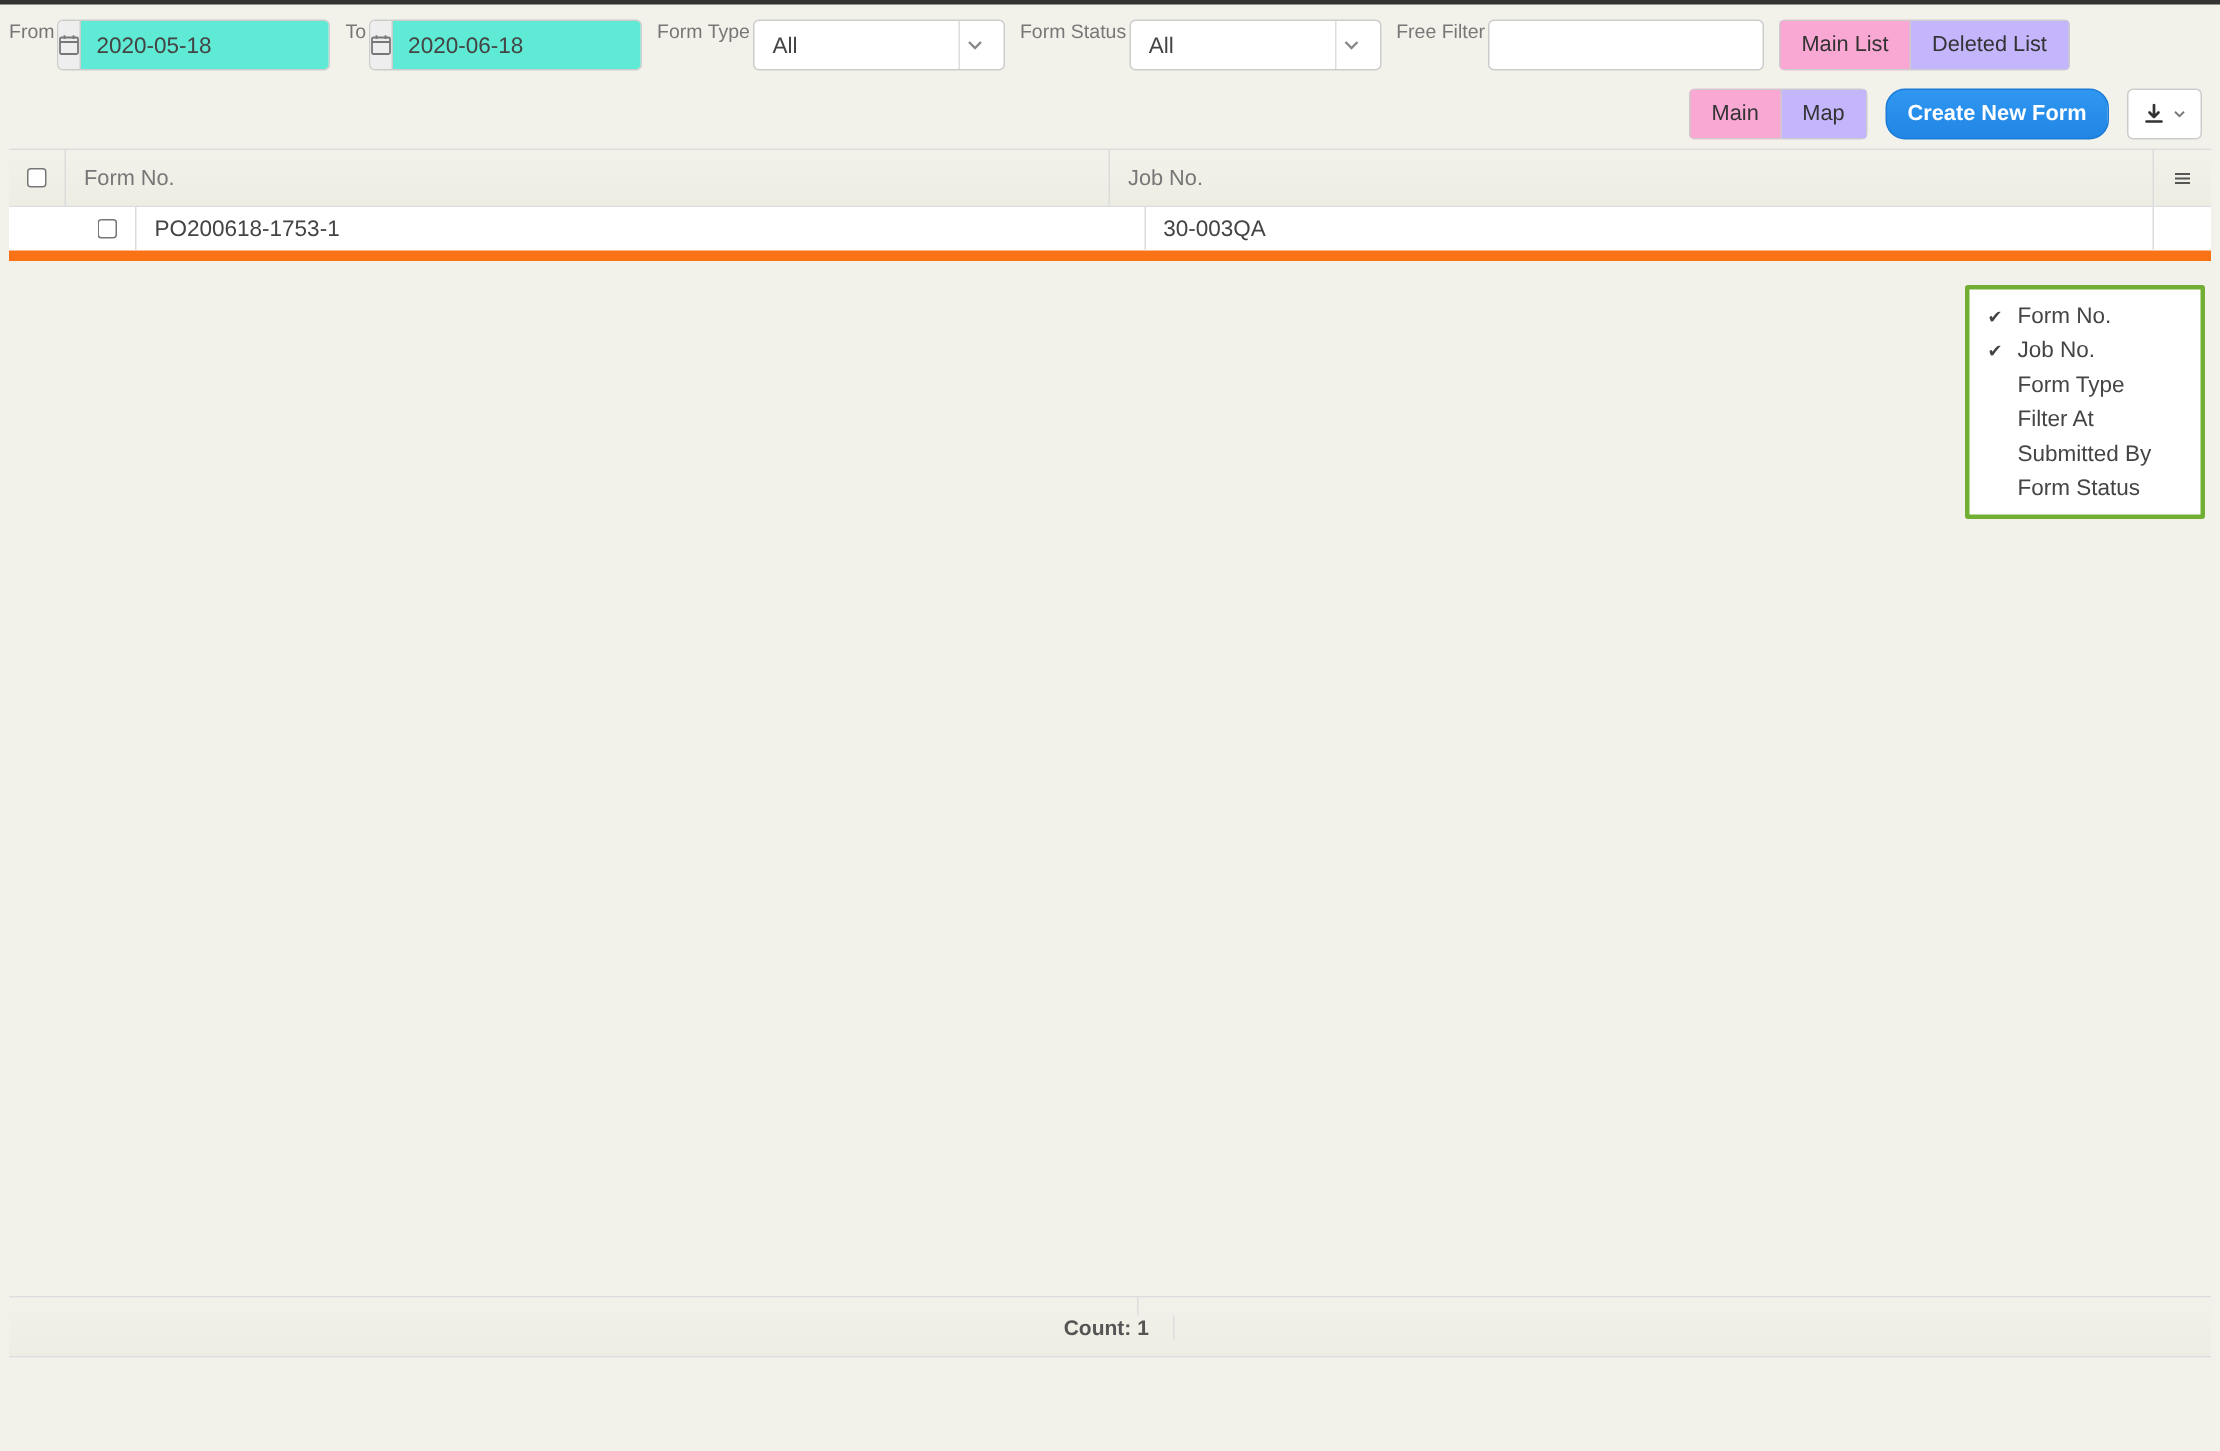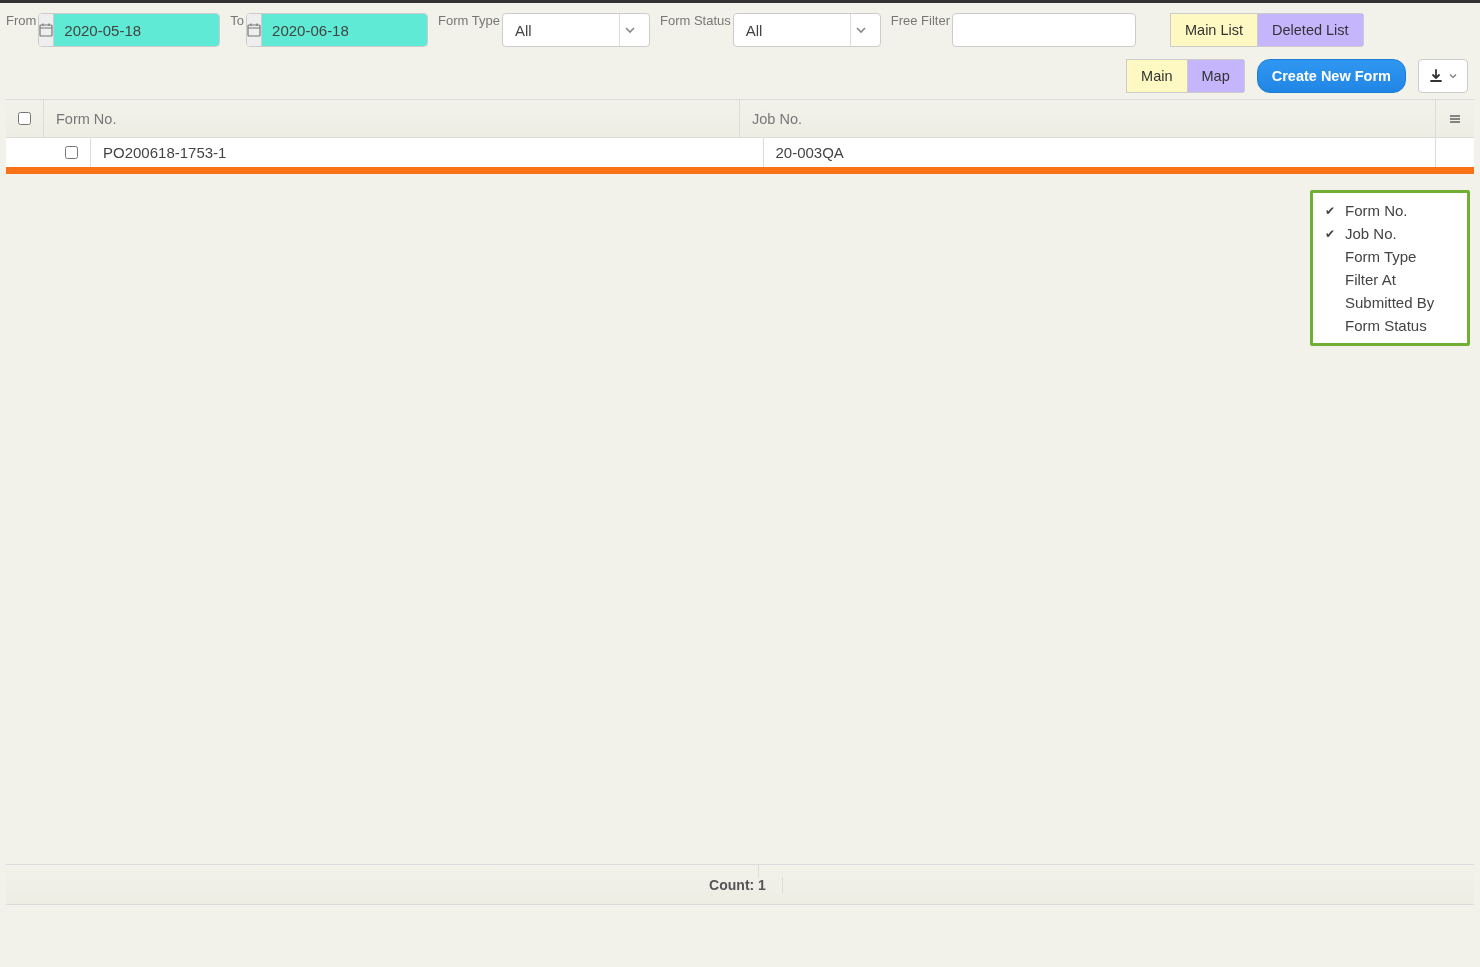--- a/index.html
+++ b/index.html
@@ -58,21 +58,21 @@
     flex: 1;
     background: #5eead4;
   }
   .select-wrap {
     display: flex;
     align-items: center;
     border: 1px solid #ccc;
     background: #fff;
     border-radius: 4px;
     height: 34px;
-    width: 148px;
+    width: 168px;
     padding: 0 8px 0 12px;
     justify-content: space-between;
   }
   .select-value { color: #444; font-size: 15px; }
   .select-caret {
     width: 22px;
     display: flex;
     align-items: center;
     justify-content: center;
     color: #999;
@@ -100,21 +100,21 @@
     padding: 0 14px;
     font-size: 14.5px;
     background: #c4b5fd;
     border: 1px solid #ccc;
     color: #333;
     cursor: pointer;
     display: flex;
     align-items: center;
   }
   .btn + .btn { border-left: none; }
-  .btn.active { background: #fef9c3; margin-left: 24px; }
+  .btn.active { background: #f9a8d4; }
   .btn-primary {
     background: #1e90ff;
     background: linear-gradient(#2f97f2, #2185e4);
     color: #fff;
     border: 1px solid #1b7bd6;
     border-radius: 13px;
     font-weight: 600;
   }
 
   
@@ -361,21 +361,21 @@
             <line x1="2" y1="10" x2="12" y2="10" stroke="#555" stroke-width="1.4"></line>
           </svg>
       </div>
     </div>
 
     <div class="trow">
       <div class="col-checkbox">
         <input type="checkbox" style="">
       </div>
       <div class="col-formno">PO200618-1753-1</div>
-      <div class="col-jobno">20-003QA</div>
+      <div class="col-jobno">30-003QA</div>
       <div class="col-menu"></div>
     </div>
 
     <div class="empty-space"></div>
 
     <div class="tfoot">
       <div class="col-checkbox"></div>
       <div class="col-formno">Count: 1</div>
       <div class="col-jobno"></div>
       <div class="col-menu"></div>

